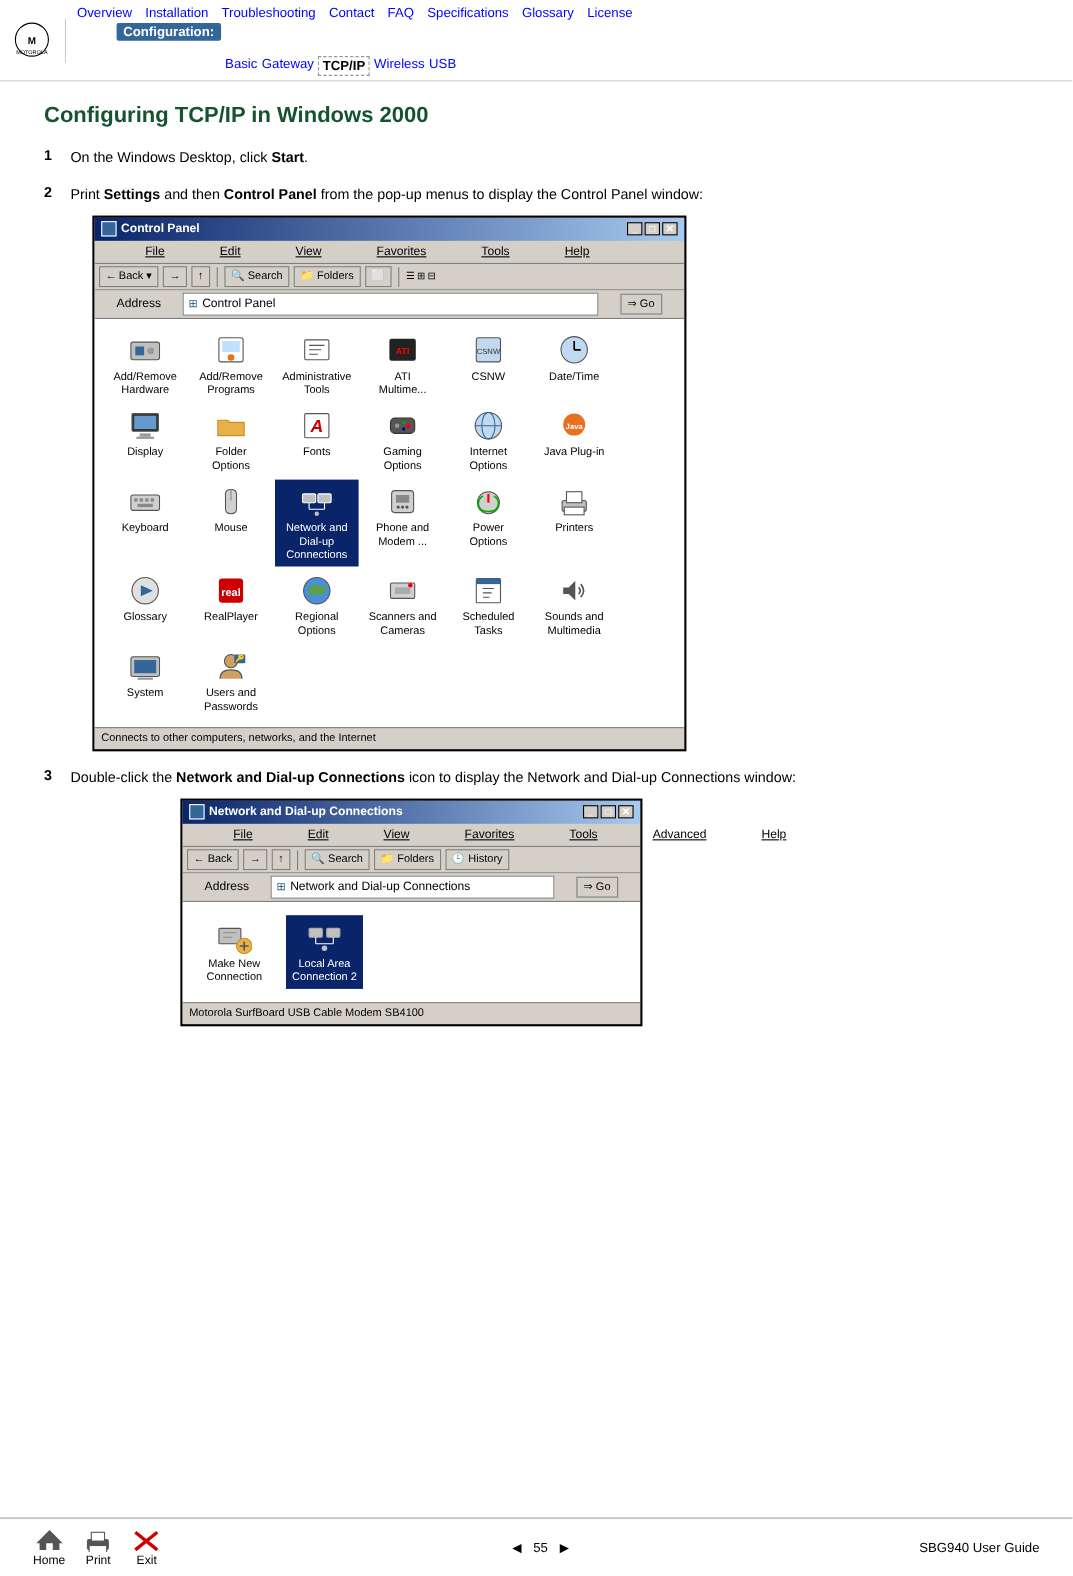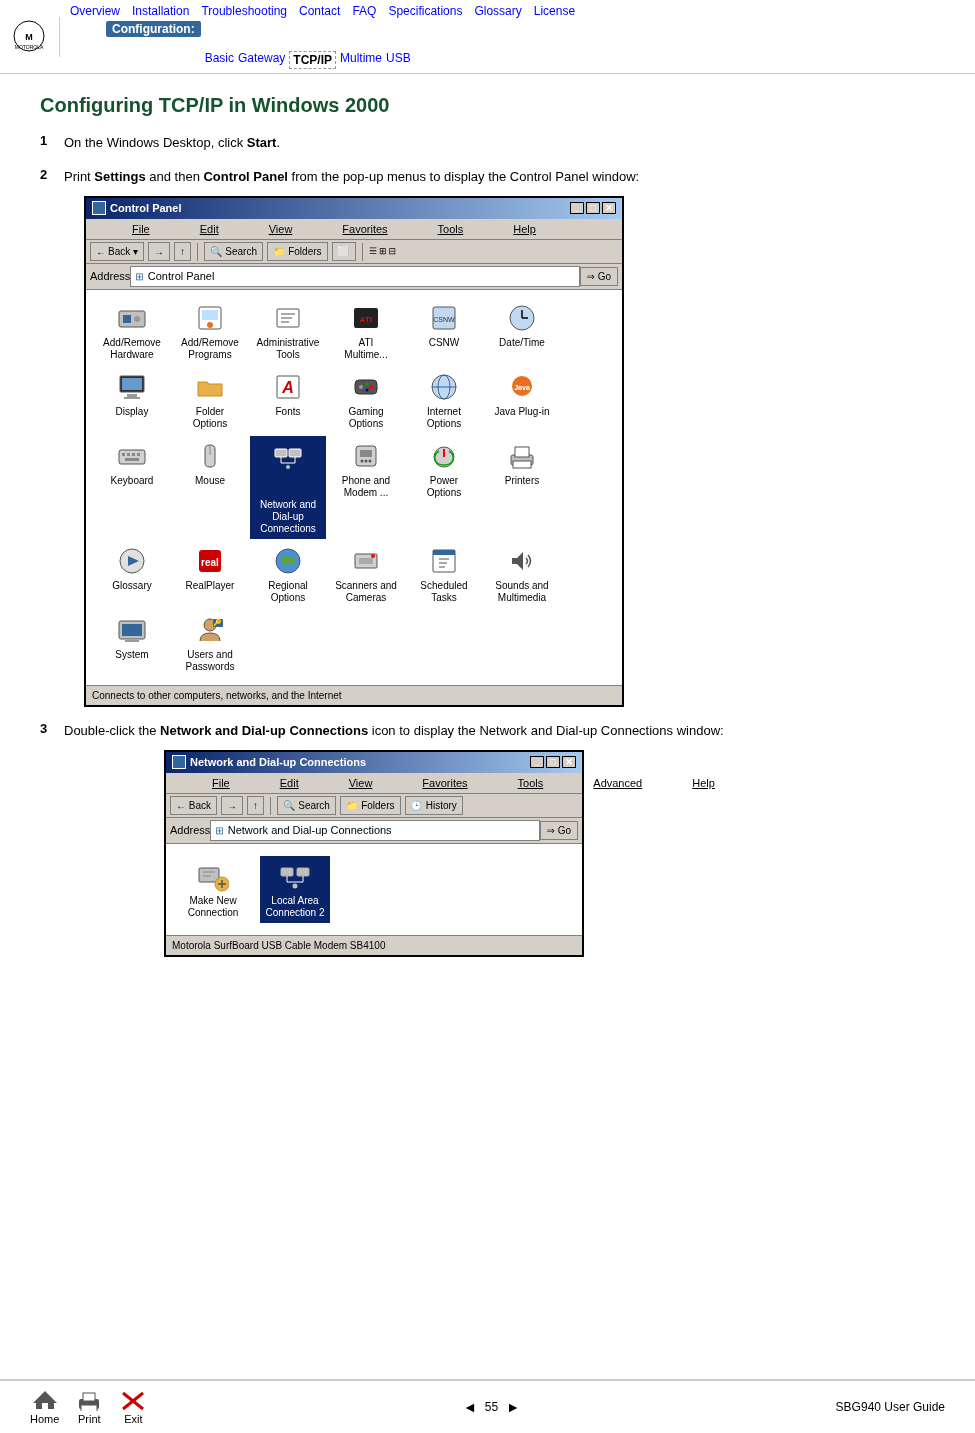--- a/index.html
+++ b/index.html
@@ -164,25 +164,25 @@
       cursor: pointer;
       display: flex;
       align-items: center;
       gap: 2px;
     }
     .win-separator { width: 1px; height: 18px; background: #808080; margin: 0 2px; }
 
     .win-address-bar {
       display: flex;
       align-items: center;
-      padding: 2px 4px;
+      padding: 2px 20px;
       background: #d4d0c8;
       border-bottom: 1px solid #808080;
       font-size: 11px;
-      gap: 0;
+      gap: 20px;
     }
     .win-address-label { font-size: 11px; }
     .win-address-input {
       flex: 1;
       background: #fff;
       border: 1px solid #808080;
       padding: 1px 4px;
       font-size: 11px;
       display: flex;
       align-items: center;
@@ -331,21 +331,21 @@
       <span class="nav-separator">  </span>
       <a class="nav-link">Glossary</a>
       <span class="nav-separator">  </span>
       <a class="nav-link">License</a>
     </div>
     <div class="nav-config-row">
       <span class="config-label">Configuration:</span>
       <a class="config-tab">Basic</a>
       <a class="config-tab">Gateway</a>
       <a class="config-tab active">TCP/IP</a>
-      <a class="config-tab">Multime</a>
+      <a class="config-tab">Wireless</a>
       <a class="config-tab">USB</a>
     </div>
   </div>
 </div>
 
 <div class="main-content">
 
   <div class="page-title">Configuring TCP/IP in Windows 2000</div>
 
   <div class="step-row">
@@ -558,21 +558,21 @@
             <div class="cp-icon">
               <svg width="30" height="30">
                   <rect x="2" y="8" width="12" height="8" rx="1" fill="#c0c0c0" stroke="#fff" stroke-width="1"></rect>
                   <rect x="16" y="8" width="12" height="8" rx="1" fill="#c0c0c0" stroke="#fff" stroke-width="1"></rect>
                   <line x1="8" y1="16" x2="8" y2="22" stroke="#fff" stroke-width="1"></line>
                   <line x1="22" y1="16" x2="22" y2="22" stroke="#fff" stroke-width="1"></line>
                   <line x1="8" y1="22" x2="22" y2="22" stroke="#fff" stroke-width="1"></line>
                   <circle cx="15" cy="26" r="2" fill="#c0c0c0"></circle>
                 </svg>
             </div>
-            <div class="cp-label" style="color:#fff;margin-top:24px;">Network and<br>Dial-up<br>Connections</div>
+            <div class="cp-label" style="color:#fff;">Network and<br>Dial-up<br>Connections</div>
           </div>
           <div class="cp-item">
             <div class="cp-icon">
               <svg width="30" height="30">
                   <path d="M8 5 Q5 5 5 8 L5 22 Q5 25 8 25 L22 25 Q25 25 25 22 L25 8 Q25 5 22 5 Z" fill="#d0d0d0" stroke="#555" stroke-width="1"></path>
                   <rect x="9" y="9" width="12" height="7" fill="#888"></rect>
                   <circle cx="11" cy="20" r="1.5" fill="#555"></circle>
                   <circle cx="15" cy="20" r="1.5" fill="#555"></circle>
                   <circle cx="19" cy="20" r="1.5" fill="#555"></circle>
                 </svg>

